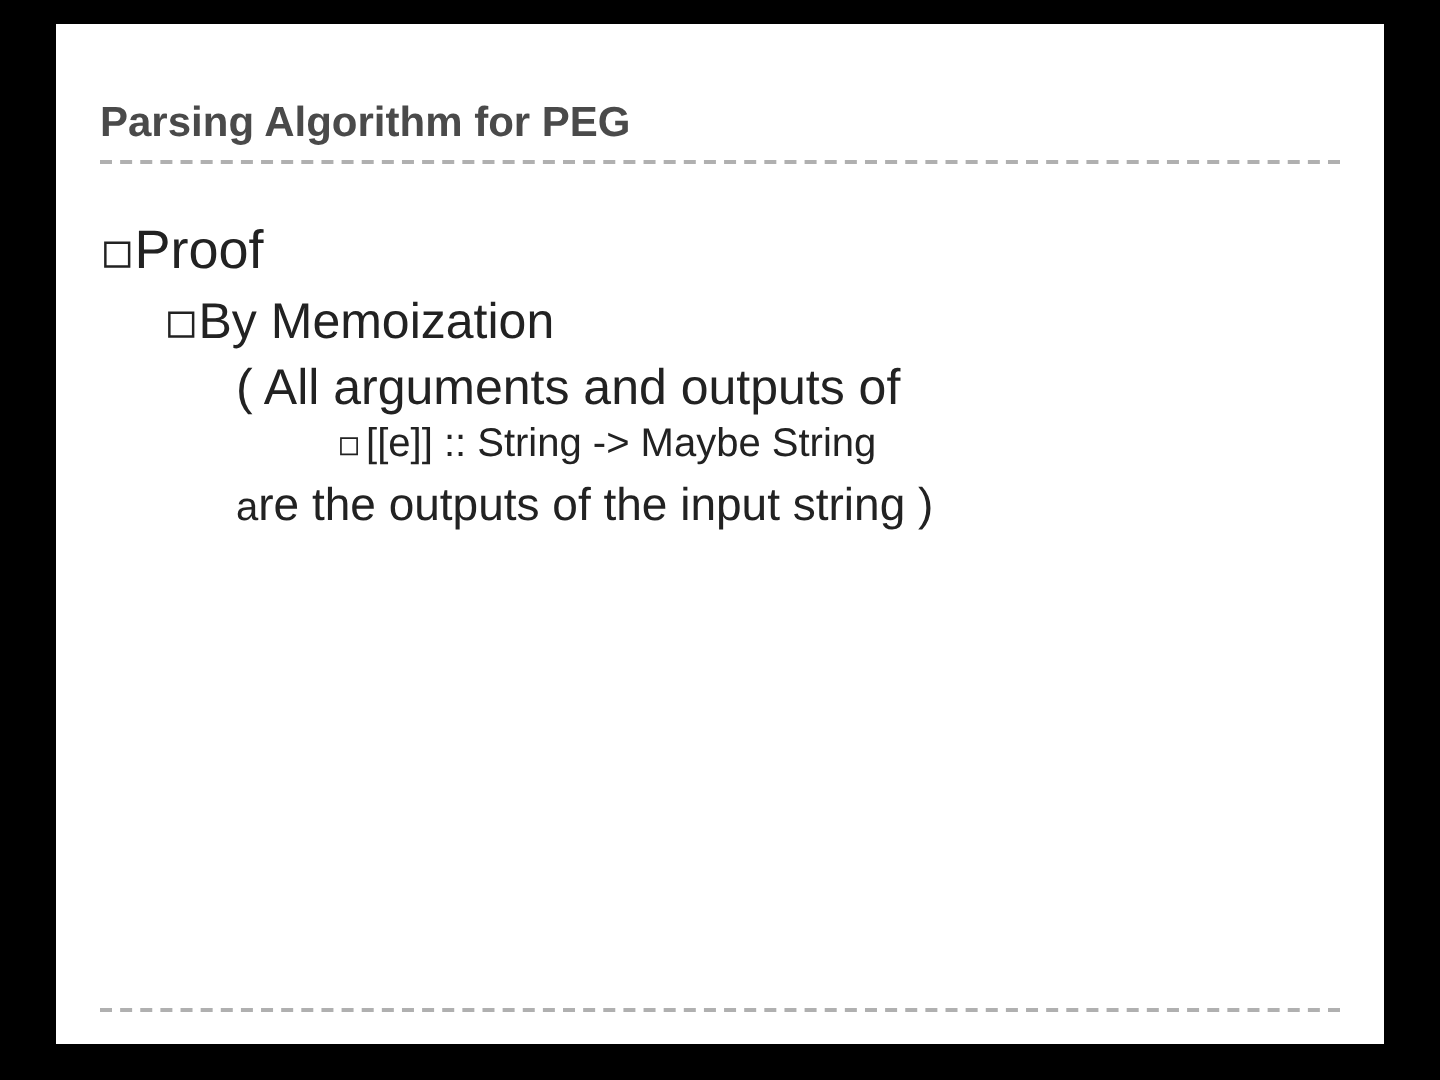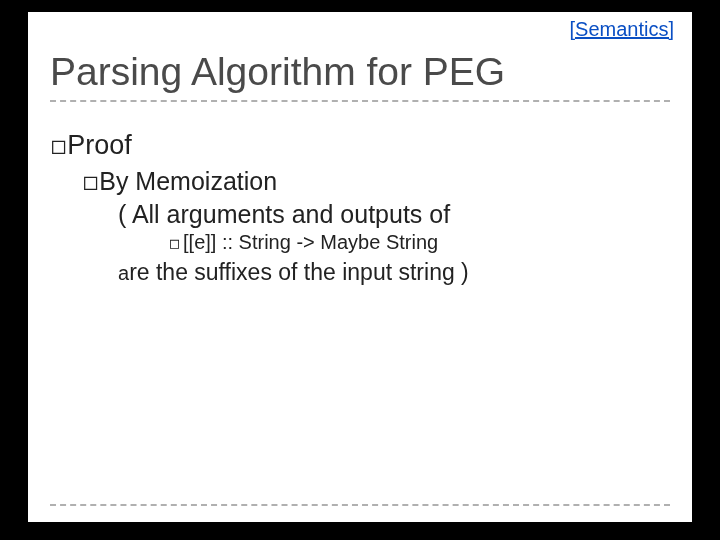--- a/index.html
+++ b/index.html
@@ -21,23 +21,23 @@
   }
   .tag {
     position: absolute;
     top: 6px;
     right: 18px;
     color: #0a4fc4;
     text-decoration: underline;
     font-size: 20px;
   }
   .title {
-    font-size: 39px;
+    font-size: 21px;
     color: #4a4a4a;
-    font-weight: 400;
+    font-weight: 700;
     margin-top: 26px;
     margin-bottom: 6px;
   }
   .dashed {
     border: none;
     border-top: 2px dashed #b0b0b0;
     margin-bottom: 28px;
   }
   .dashed-bottom {
     border: none;
@@ -102,38 +102,37 @@
     color: #222;
     margin-left: 68px;
   }
   .smaller { font-size: 20px; }
 </style>
 </head>
 <body>
 
 <div class="slide">
 
-  <div class="tag">[Semantics]</div>
 
   <h1 class="title">Parsing Algorithm for PEG</h1>
   <hr class="dashed">
 
 
   <div class="proof">
     <span class="bullet">□</span><span>Proof</span>
   </div>
 
   <div class="sub1">
     <span class="bullet">□</span><span>By Memoization</span>
   </div>
 
   <div class="sub2">( All arguments and outputs of</div>
 
   <div class="sub3">
     <span class="bullet-sm">□</span><span>[[e]] :: String -&gt; Maybe String</span>
   </div>
 
   <div class="sub2b">
-    <span class="smaller">a</span><span>re the suffixes of the input string )</span>
+    <span class="smaller">a</span><span>re the outputs of the input string )</span>
   </div>
 
   <hr class="dashed-bottom">
 </div>
 
 </body></html>

